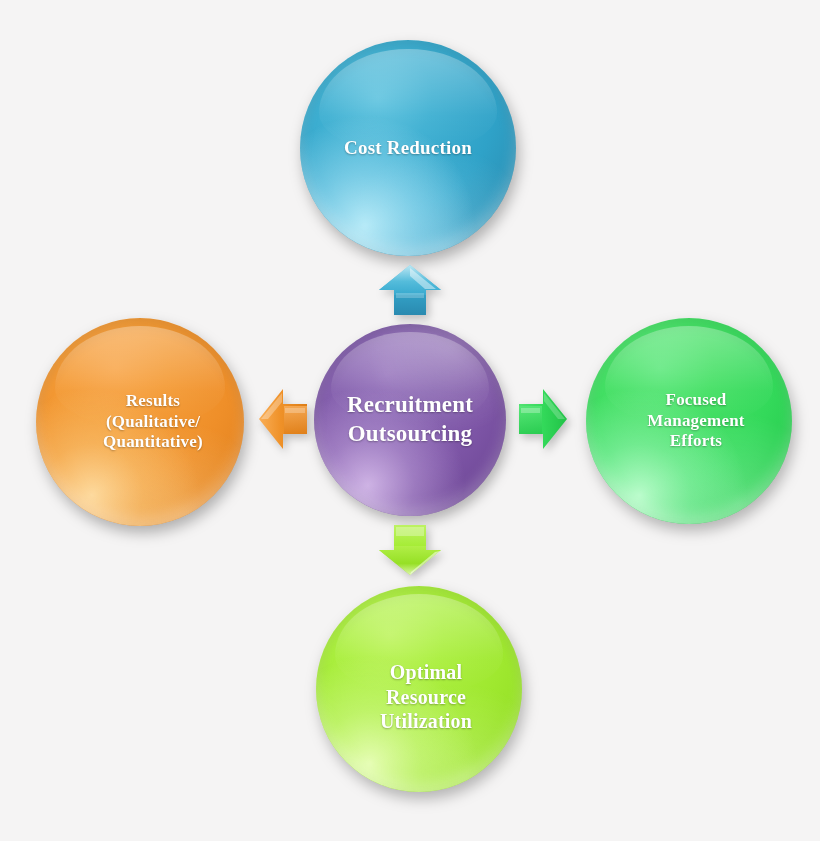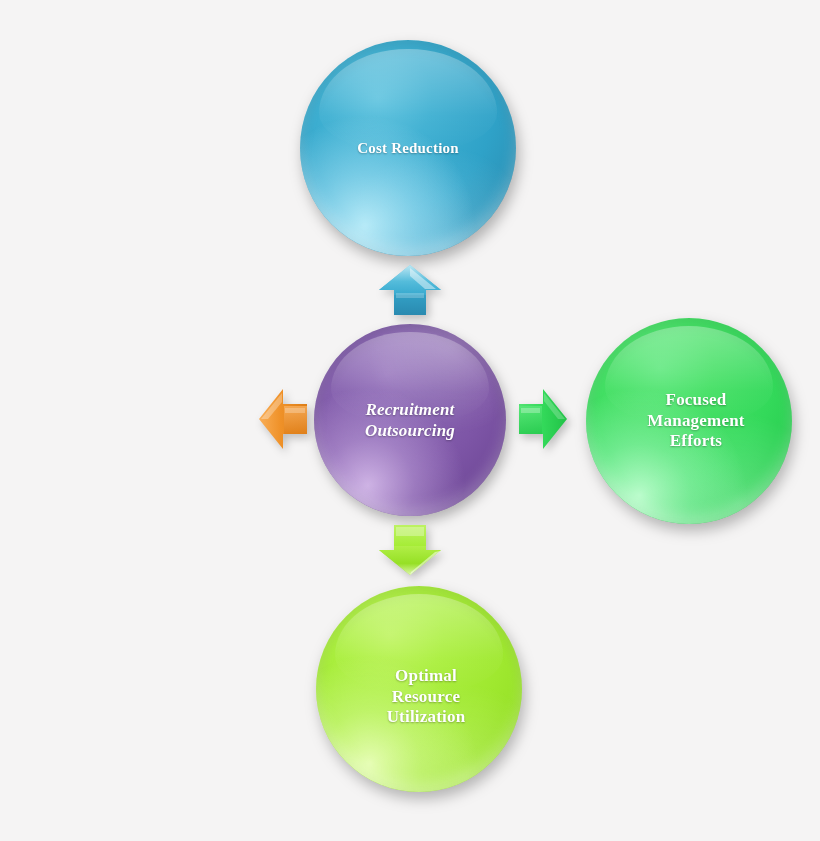--- a/index.html
+++ b/index.html
@@ -73,39 +73,39 @@
     background:
       radial-gradient(circle at 36% 27%, #5ec3df 0%, #3fb0d2 26%, #2fa2c8 56%, #2b8fb4 80%, #2b7fa3 100%);
   }
   #node-top .bevel {
     background:
       radial-gradient(circle at 30% 86%, rgba(190,238,250,0.95) 0%, rgba(170,230,248,0.55) 22%, rgba(255,255,255,0) 46%),
       radial-gradient(circle at 66% 96%, rgba(160,225,245,0.40) 0%, rgba(255,255,255,0) 40%);
     box-shadow: inset 0 -9px 14px rgba(255,255,255,0.26),
                 inset 0 6px 14px rgba(0,0,0,0.10);
   }
-  #node-top .label { font-size: 15px; }
+  #node-top .label { font-size: 19px; }
 
   
   #node-center {
     left: 314px; top: 324px; width: 192px; height: 192px;
     filter: drop-shadow(3px 6px 6px rgba(0,0,0,0.26));
   }
   #node-center .sphere-base {
     background:
       radial-gradient(circle at 38% 26%, #9775bd 0%, #8763b0 26%, #7d55a6 56%, #6f4897 82%, #66408c 100%);
   }
   #node-center .bevel {
     background:
       radial-gradient(circle at 28% 84%, rgba(221,196,240,0.85) 0%, rgba(205,178,230,0.42) 22%, rgba(255,255,255,0) 46%),
       radial-gradient(circle at 72% 12%, rgba(255,255,255,0.18) 0%, rgba(255,255,255,0) 40%);
     box-shadow: inset 0 -8px 13px rgba(255,255,255,0.22),
                 inset 0 6px 14px rgba(0,0,0,0.12);
   }
-  #node-center .label { font-size: 17px; line-height: 1.24; font-style: italic; }
+  #node-center .label { font-size: 23px; line-height: 1.24; }
 
   
   #node-left {
     left: 36px; top: 318px; width: 208px; height: 208px;
     filter: drop-shadow(3px 7px 7px rgba(0,0,0,0.28));
   }
   #node-left .sphere-base {
     background:
       radial-gradient(circle at 38% 24%, #f8a64a 0%, #f49b36 26%, #ef8f29 56%, #e2821f 82%, #d4761a 100%);
   }
@@ -146,21 +146,21 @@
     background:
       radial-gradient(circle at 36% 24%, #bdf45c 0%, #abef3f 26%, #9fe82f 56%, #92dd22 82%, #85cf1b 100%);
   }
   #node-bottom .bevel {
     background:
       radial-gradient(circle at 26% 86%, rgba(235,255,190,0.92) 0%, rgba(220,252,160,0.48) 22%, rgba(255,255,255,0) 46%),
       radial-gradient(circle at 72% 92%, rgba(230,255,180,0.34) 0%, rgba(255,255,255,0) 38%);
     box-shadow: inset 0 -9px 14px rgba(255,255,255,0.26),
                 inset 0 6px 14px rgba(0,0,0,0.09);
   }
-  #node-bottom .label { font-size: 17px; padding-left: 14px; margin-top: 16px; }
+  #node-bottom .label { font-size: 20px; padding-left: 14px; margin-top: 16px; }
 
   
   .arrow {
     position: absolute;
     filter: drop-shadow(3px 4px 4px rgba(0,0,0,0.22));
   }
   #arrow-up    { left: 378px; top: 264px;  width: 64px;  height: 52px; }
   #arrow-down  { left: 378px; top: 524px;  width: 64px;  height: 52px; }
   #arrow-left  { left: 258px; top: 388px;  width: 50px;  height: 62px; }
   #arrow-right { left: 518px; top: 388px;  width: 50px;  height: 62px; }
@@ -171,20 +171,28 @@
 
 <div id="stage">
 
   <div class="node" id="node-top">
     <div class="sphere-base"></div>
     <div class="bevel"></div>
     <div class="gloss"></div>
     <div class="label">Cost Reduction</div>
   </div>
 
+  <div class="node" id="node-left">
+    <div class="sphere-base"></div>
+    <div class="bevel"></div>
+    <div class="gloss"></div>
+    <div class="label">Results
+(Qualitative/
+Quantitative)</div>
+  </div>
 
   <div class="node" id="node-center">
     <div class="sphere-base"></div>
     <div class="bevel"></div>
     <div class="gloss"></div>
     <div class="label">Recruitment
 Outsourcing</div>
   </div>
 
   <div class="node" id="node-right">

